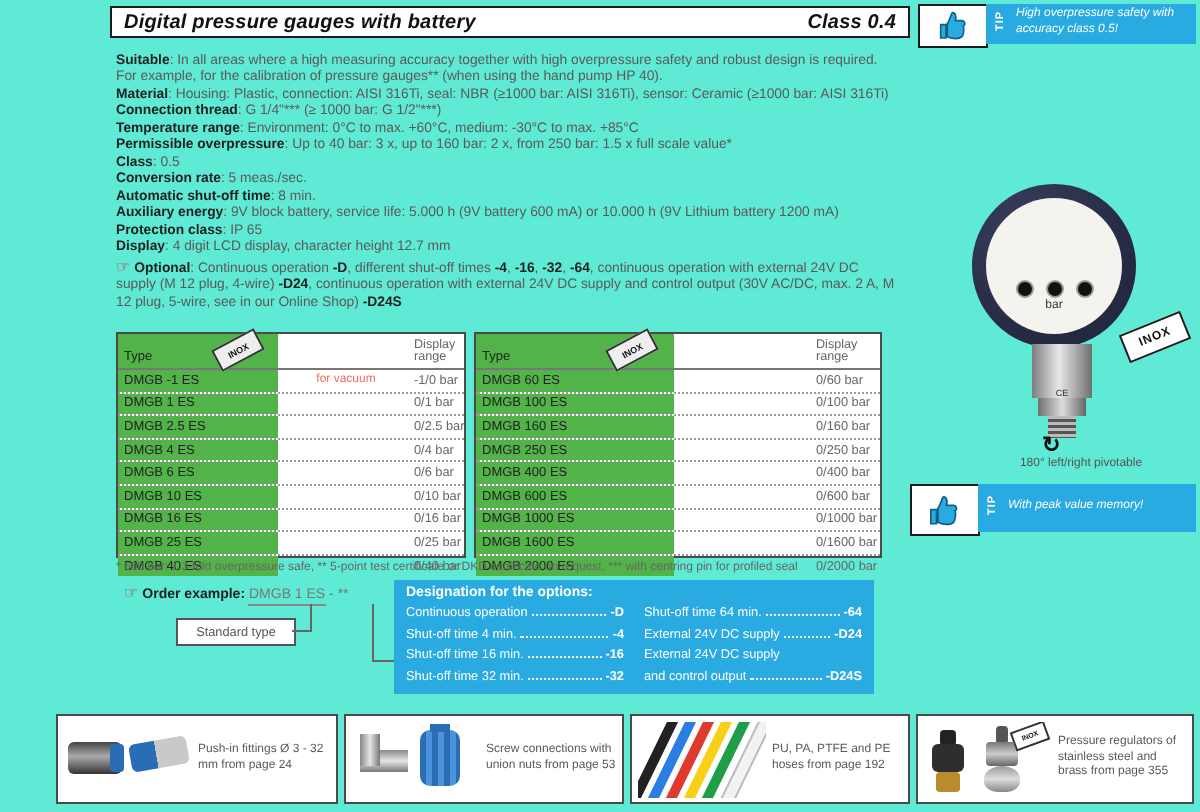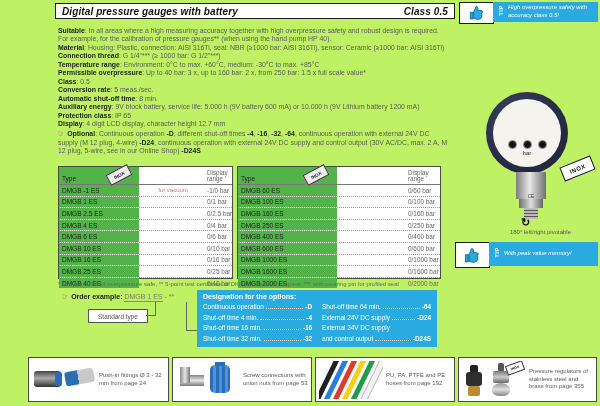--- a/index.html
+++ b/index.html
@@ -1,16 +1,16 @@
 <!DOCTYPE html>
 <html style="--green: #52b348;"><head>
 <meta charset="utf-8">
 <style>
   html,body{margin:0;padding:0;background:#fff;}
-  .page{position:relative;width:600px;height:406px;background:#bef264;overflow:hidden;
+  .page{position:relative;width:600px;height:406px;background:#5eead4;overflow:hidden;
         font-family:"Liberation Sans",sans-serif;color:#555;}
   
   .title-box{position:absolute;left:55px;top:3px;width:400px;height:16px;border:1.6px solid #1c1c1c;
              display:flex;justify-content:space-between;align-items:center;padding:0 6px;box-sizing:border-box;background:#fff;}
   .title-box b{font-style:italic;font-size:10px;color:#111;letter-spacing:.1px;}
   .thumbbox{position:absolute;border:1.6px solid #1c1c1c;background:#fff;display:flex;align-items:center;justify-content:center;}
   .tb-top{left:459px;top:2px;width:33px;height:20px;}
   .tb-bot{left:455px;top:242px;width:33px;height:24px;}
   .tipbox{position:absolute;background:#29abe2;color:#fff;display:flex;align-items:center;gap:4px;padding:1px 4px;box-sizing:border-box;}
   .tip-top{left:493px;top:2px;width:105px;height:20px;}
@@ -106,21 +106,21 @@
   .minitag{position:absolute;left:44px;top:2px;width:16px;height:8px;background:#fff;border:1px solid #333;
            transform:rotate(-20deg);font-size:3.5px;font-weight:bold;color:#111;display:flex;align-items:center;justify-content:center;}
 </style>
 </head>
 <body>
 
 <div class="page">
 
   <div class="title-box">
     <b>Digital pressure gauges with battery</b>
-    <b>Class 0.5</b>
+    <b>Class 0.4</b>
   </div>
 
   <div class="thumbbox tb-top">
     <svg width="16" height="16" viewBox="0 0 24 24">
         <path d="M2 11h4v10H2zM7 20c4 2 9 2 11 0c1-1 2-6 1-8c2-1 1-4-1-4h-5c1-3 0-6-2-6c-1 0-1 2-2 4c-1 3-2 4-2 4z" fill="#29abe2" stroke="#0e5e86" stroke-width="1.2"></path>
       </svg>
   </div>
   <div class="tipbox tip-top">
     <span class="tipvert">TIP</span>
     <span class="tiptext">High overpressure safety with accuracy class 0.5!</span>

